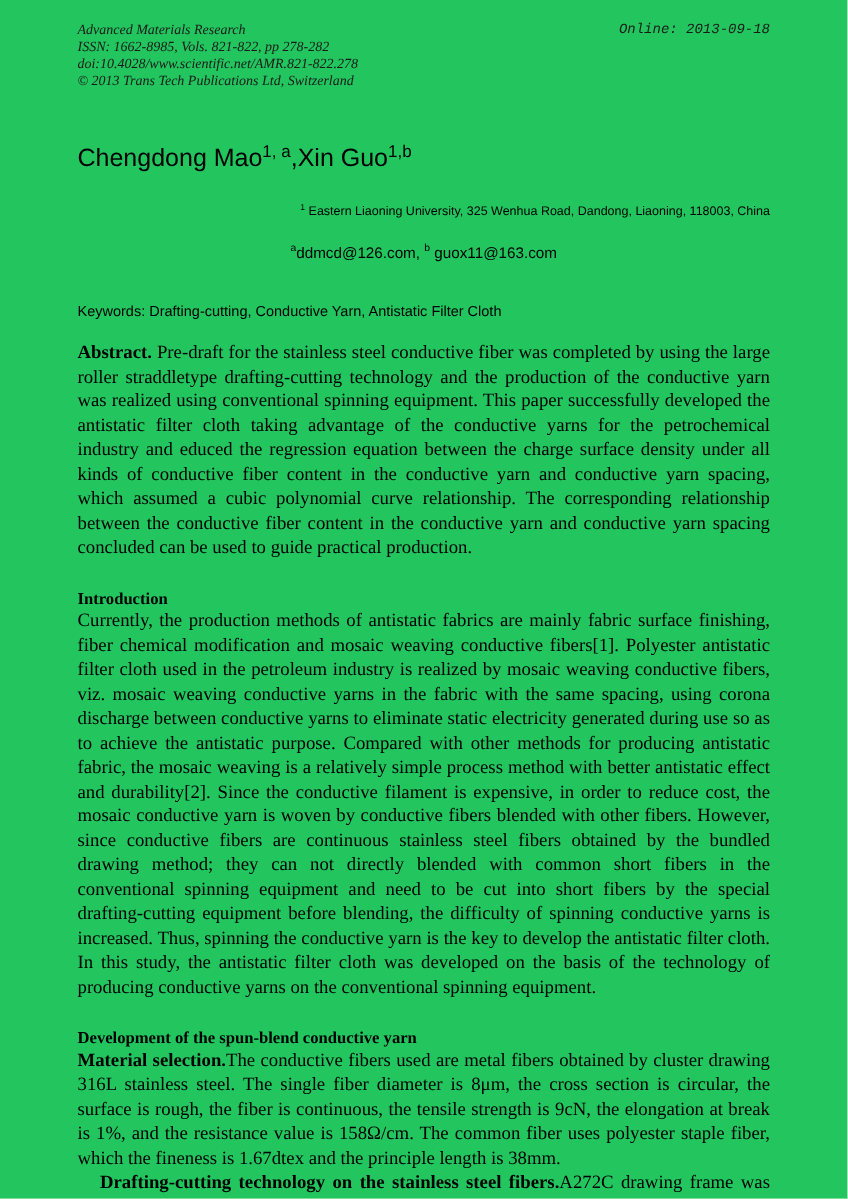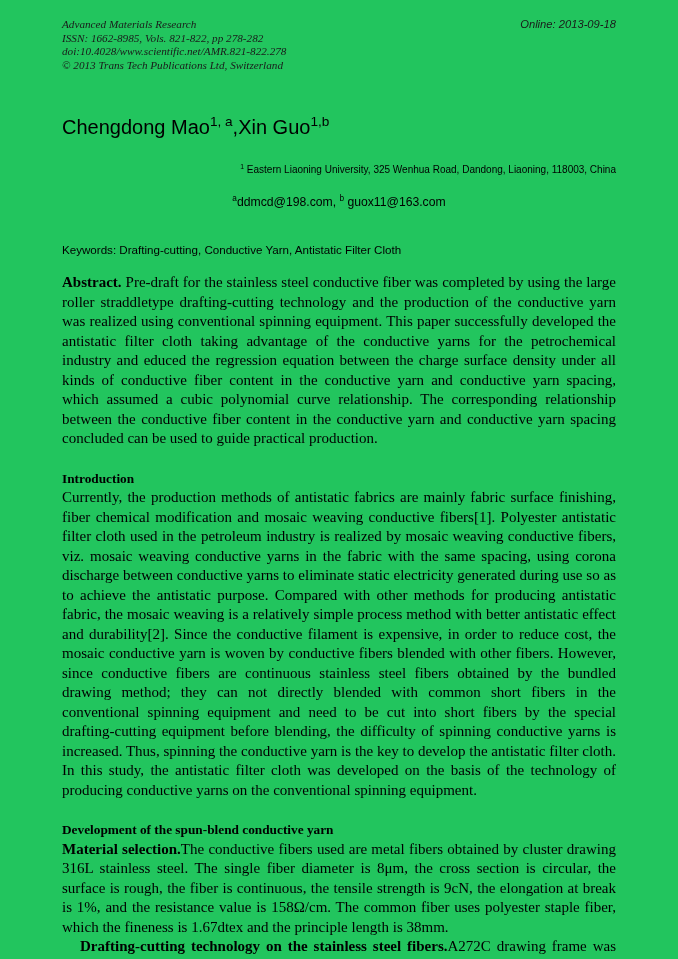--- a/index.html
+++ b/index.html
@@ -30,21 +30,21 @@
     font-style: italic;
     font-size: 11.2px;
     line-height: 13.6px;
     color: #1a1a1a;
   }
   .journal-header .line { white-space: nowrap; }
   .online-date {
     position: absolute;
     right: 0;
     top: 18px;
-    font-family: Liberation Sans, sans-serif;
+    font-family: Liberation Mono, monospace;
     font-style: italic;
     font-size: 11.2px;
     line-height: 13.6px;
     color: #1a1a1a;
     white-space: nowrap;
   }
 
   
   .paper-title {
     margin-top: 31px;
@@ -140,21 +140,21 @@
 
     <div class="authors">
       <span>Chengdong Mao</span><sup>1, a</sup><span>,</span><span>Xin Guo</span><sup>1,b</sup>
     </div>
 
     <div class="affiliation">
       <sup>1</sup><span> Eastern Liaoning University, 325 Wenhua Road, Dandong, Liaoning, 118003, China</span>
     </div>
 
     <div class="emails">
-      <sup>a</sup><span>ddmcd@198.com,</span>&nbsp;<sup>b</sup><span> guox11@163.com</span>
+      <sup>a</sup><span>ddmcd@126.com,</span>&nbsp;<sup>b</sup><span> guox11@163.com</span>
     </div>
 
     <div class="keywords">
       <span class="kw-label">Keywords:</span><span> Drafting-cutting, Conductive Yarn, Antistatic Filter Cloth</span>
     </div>
 
     <div class="body-text abstract">
       <span class="lead">Abstract.</span><span> Pre-draft for the stainless steel conductive fiber was completed by using the large roller straddletype drafting-cutting technology and the production of the conductive yarn was realized using conventional spinning equipment. This paper successfully developed the antistatic filter cloth taking advantage of the conductive yarns for the petrochemical industry and educed the regression equation between the charge surface density under all kinds of conductive fiber content in the conductive yarn and conductive yarn spacing, which assumed a cubic polynomial curve relationship. The corresponding relationship between the conductive fiber content in the conductive yarn and conductive yarn spacing concluded can be used to guide practical production.</span>
     </div>
 

